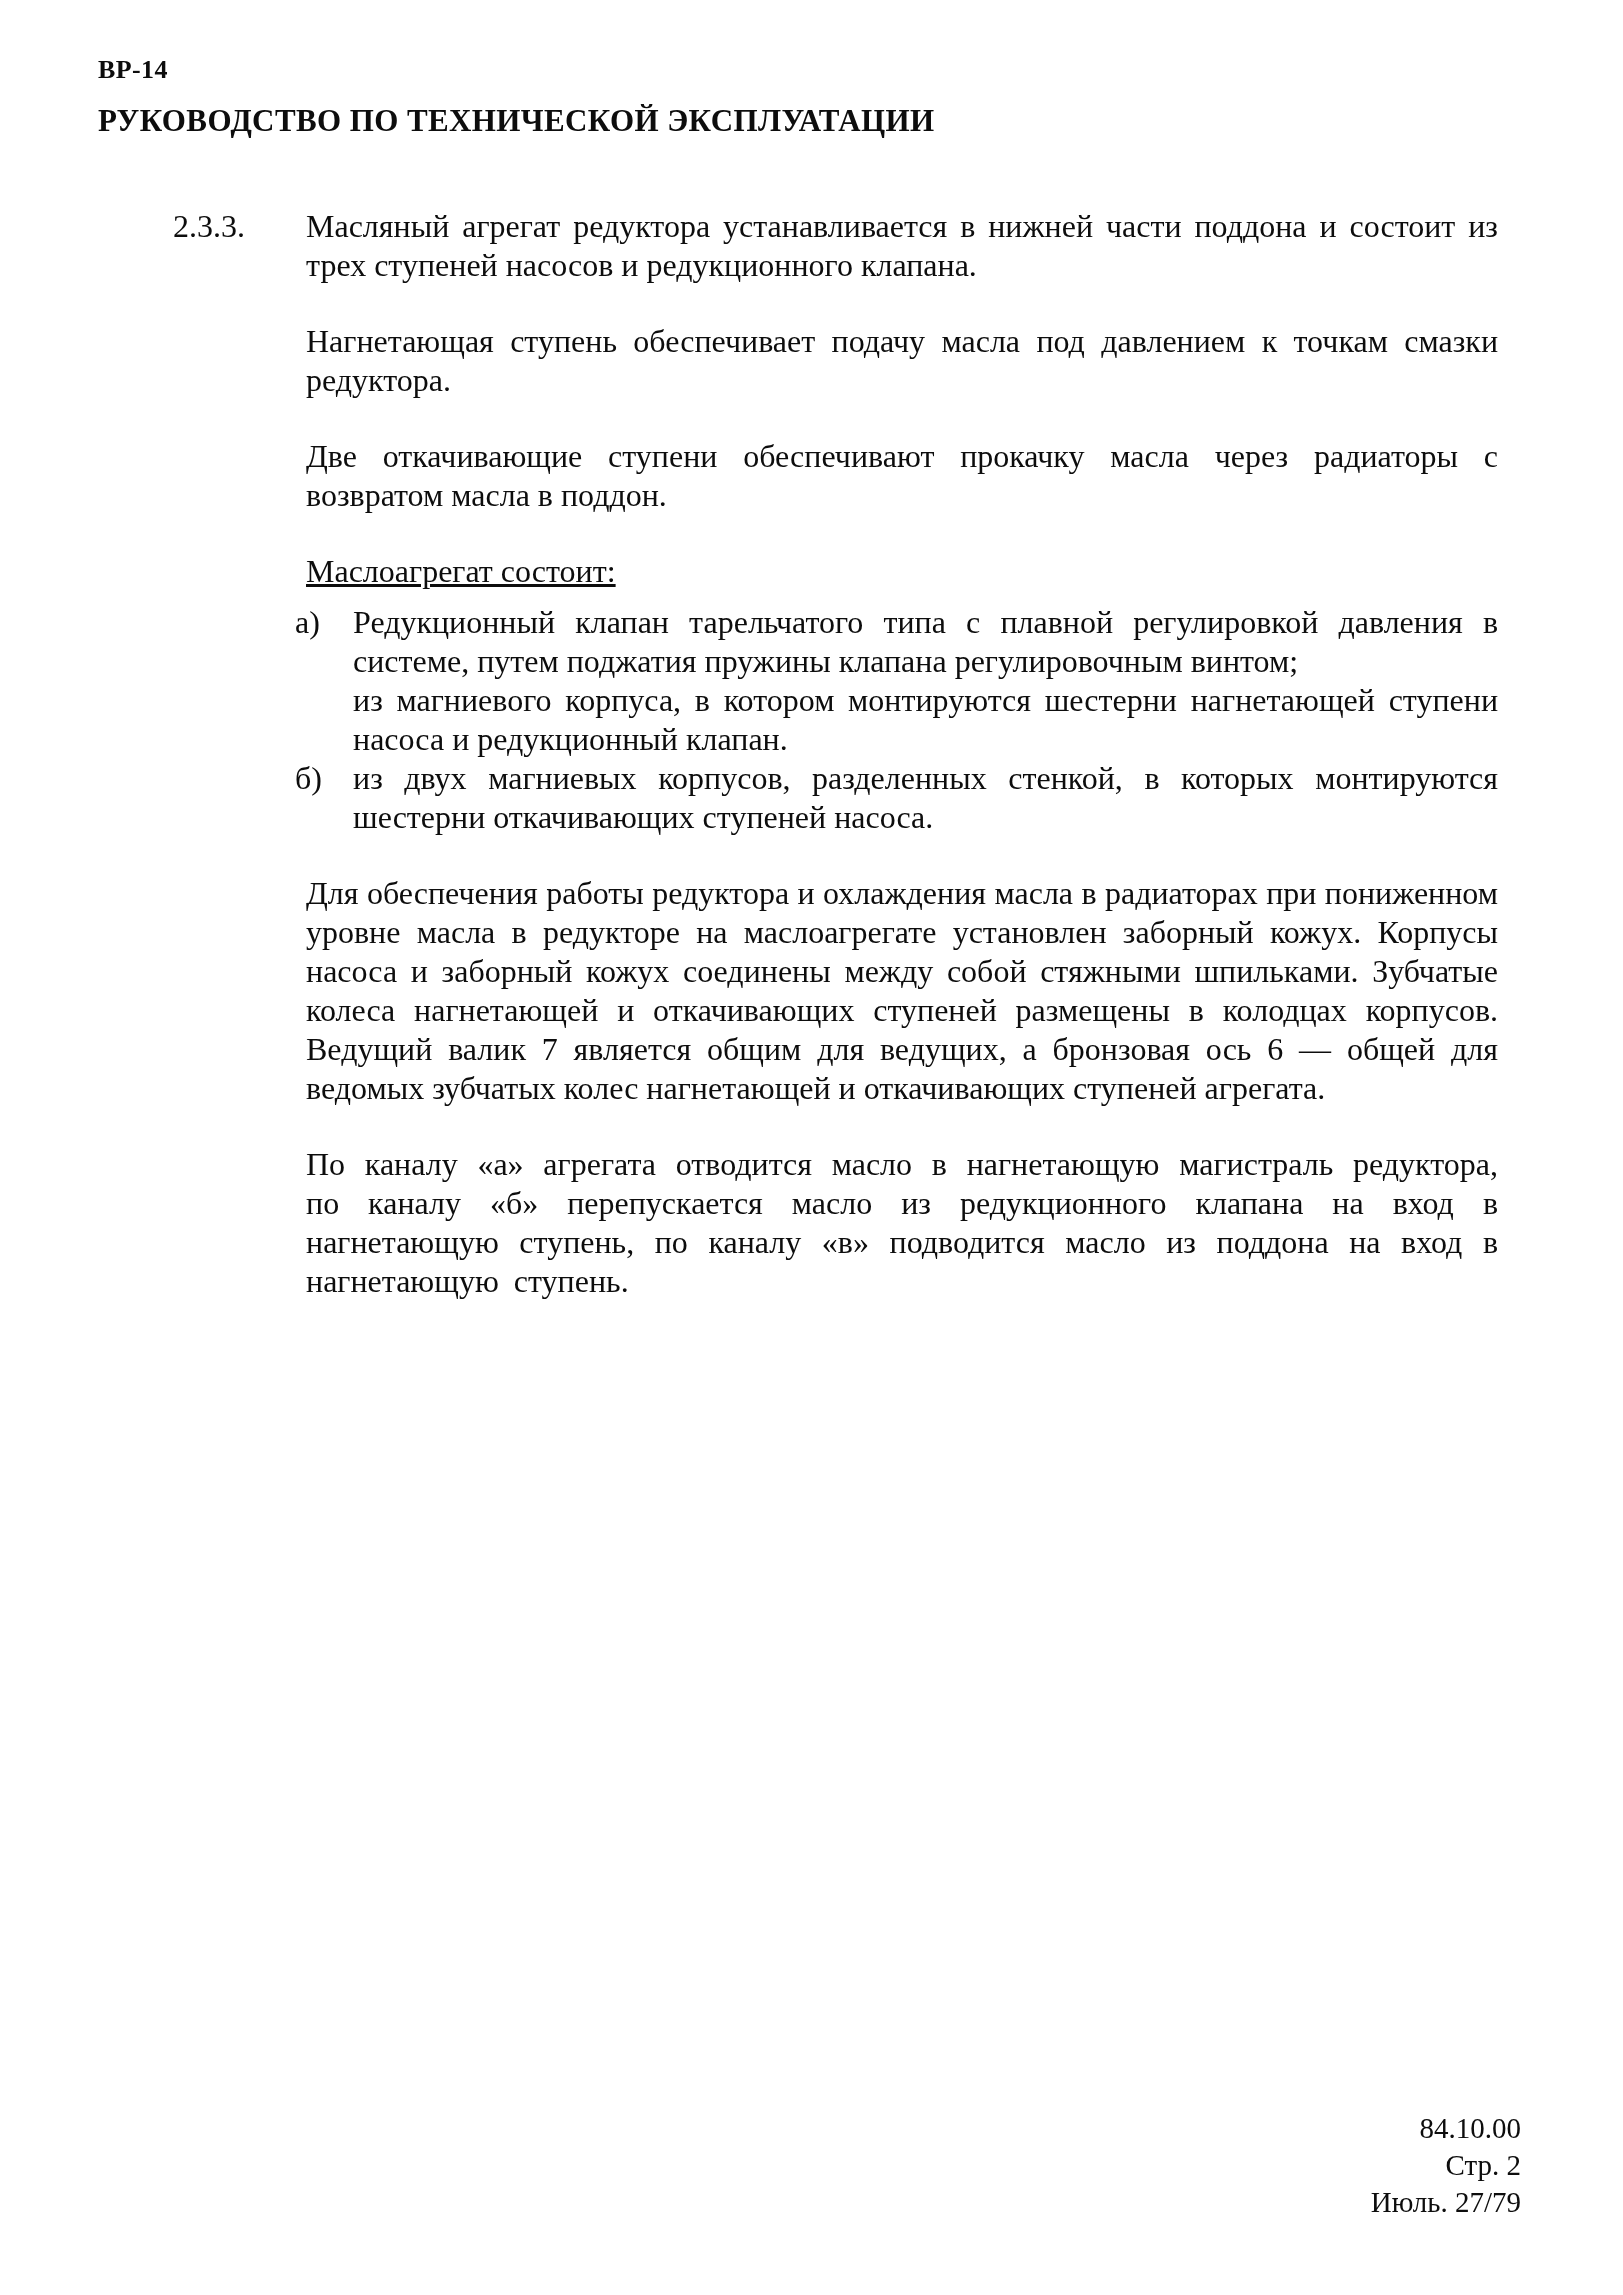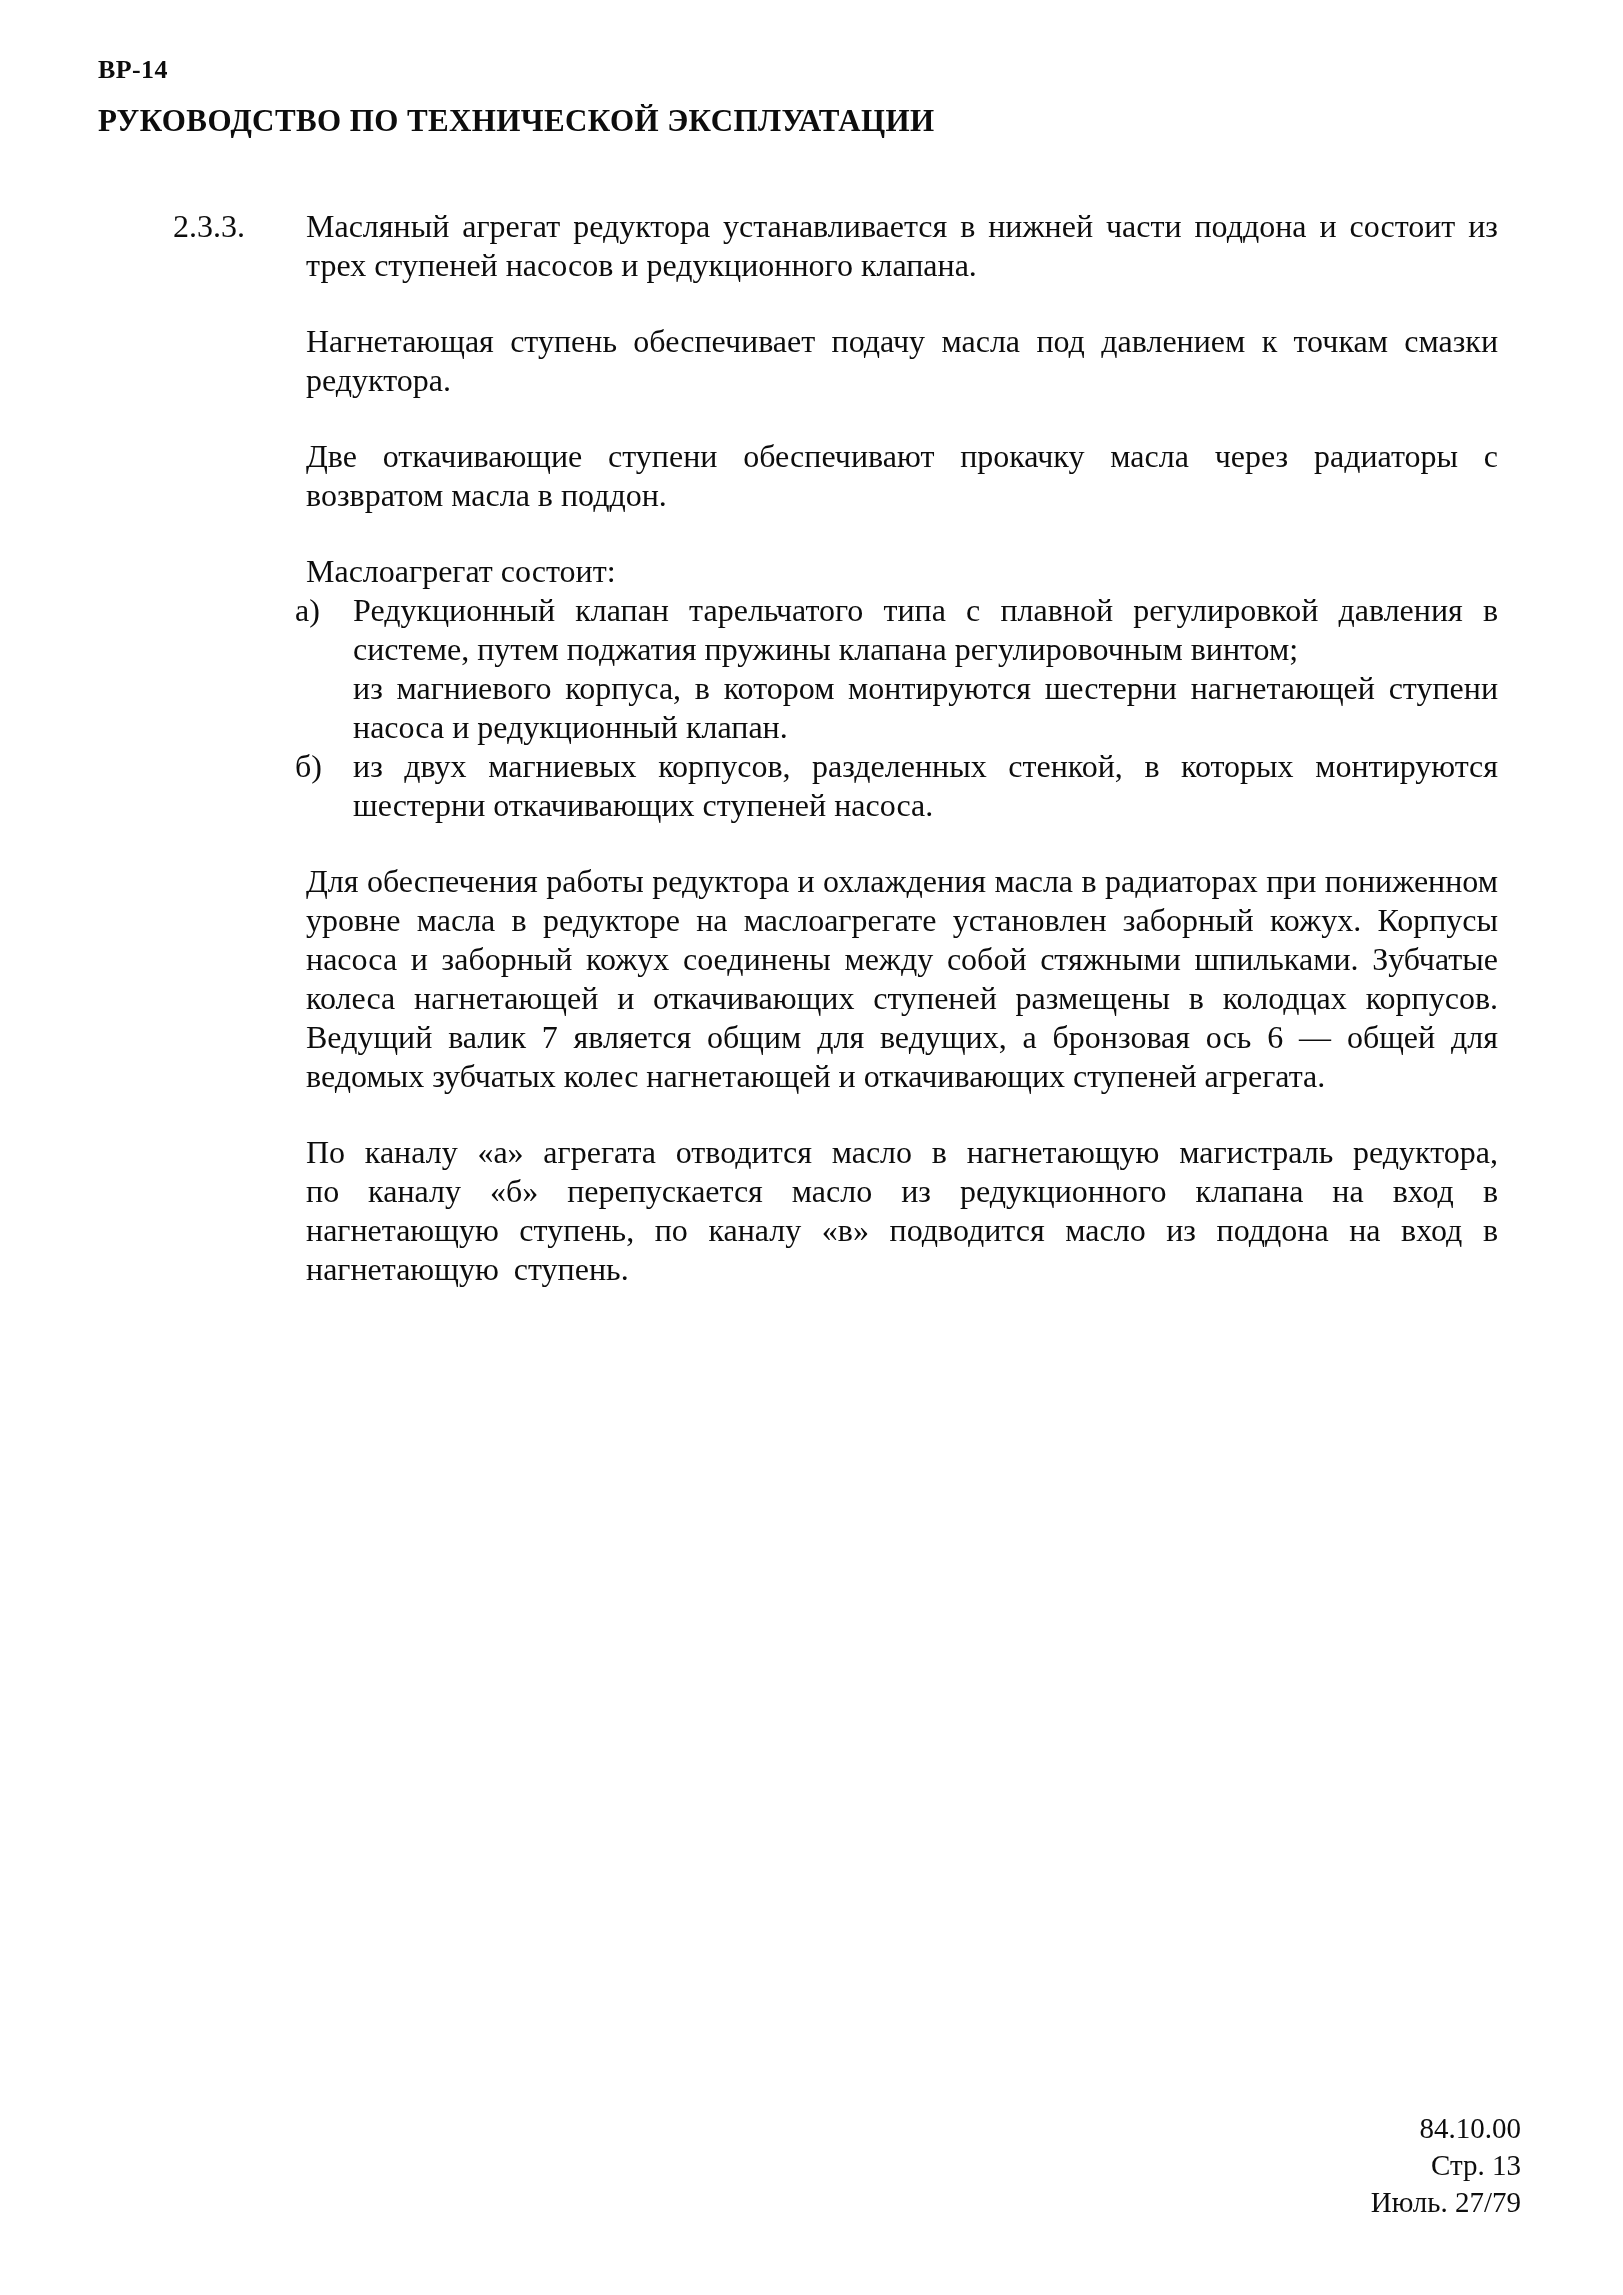--- a/index.html
+++ b/index.html
@@ -38,21 +38,21 @@
   }
   .row { display: flex; align-items: flex-start; }
   .sec-num { flex: 0 0 133px; }
   .para {
     width: 1192px;
     margin-left: 133px;
     margin-bottom: 37px;
     text-align: justify;
   }
   .row .para { margin-left: 0; }
-  .list-intro { margin-bottom: 0; }
+  .list-intro { margin-bottom: 12px; text-decoration: underline; }
   .list-item {
     display: flex;
     margin-left: 122px;
     width: 1203px;
   }
   .li-marker { flex: 0 0 58px; }
   .li-body { width: 1145px; text-align: justify; }
   .li-para { text-align: justify; }
   .after-list { margin-top: 37px; }
   .loose { word-spacing: 0.22em; }
@@ -105,18 +105,18 @@
     </div>
 
     <p class="para after-list">Для обеспечения работы редуктора и охлаждения масла в радиаторах при пониженном уровне масла в редукторе на маслоагрегате установлен заборный кожух. Корпусы насоса и заборный кожух соединены между собой стяжными шпильками. Зубчатые колеса нагнетающей и откачивающих ступеней размещены в колодцах корпусов. Ведущий валик 7 является общим для ведущих, а бронзовая ось 6 — общей для ведомых зубчатых колес нагнетающей и откачивающих ступеней агрегата.</p>
 
     <p class="para loose">По каналу «а» агрегата отводится масло в нагнетающую магистраль редуктора, по каналу «б» перепускается масло из редукционного клапана на вход в нагнетающую ступень, по каналу «в» подводится масло из поддона на вход в нагнетающую ступень.</p>
 
   </div>
 
   <div class="page-footer">
     <div class="footer-doc-number">84.10.00</div>
-    <div class="footer-page">Стр. 13</div>
+    <div class="footer-page">Стр. 2</div>
     <div class="footer-date">Июль. 27/79</div>
   </div>
 
 </div>
 
 
 </body></html>

